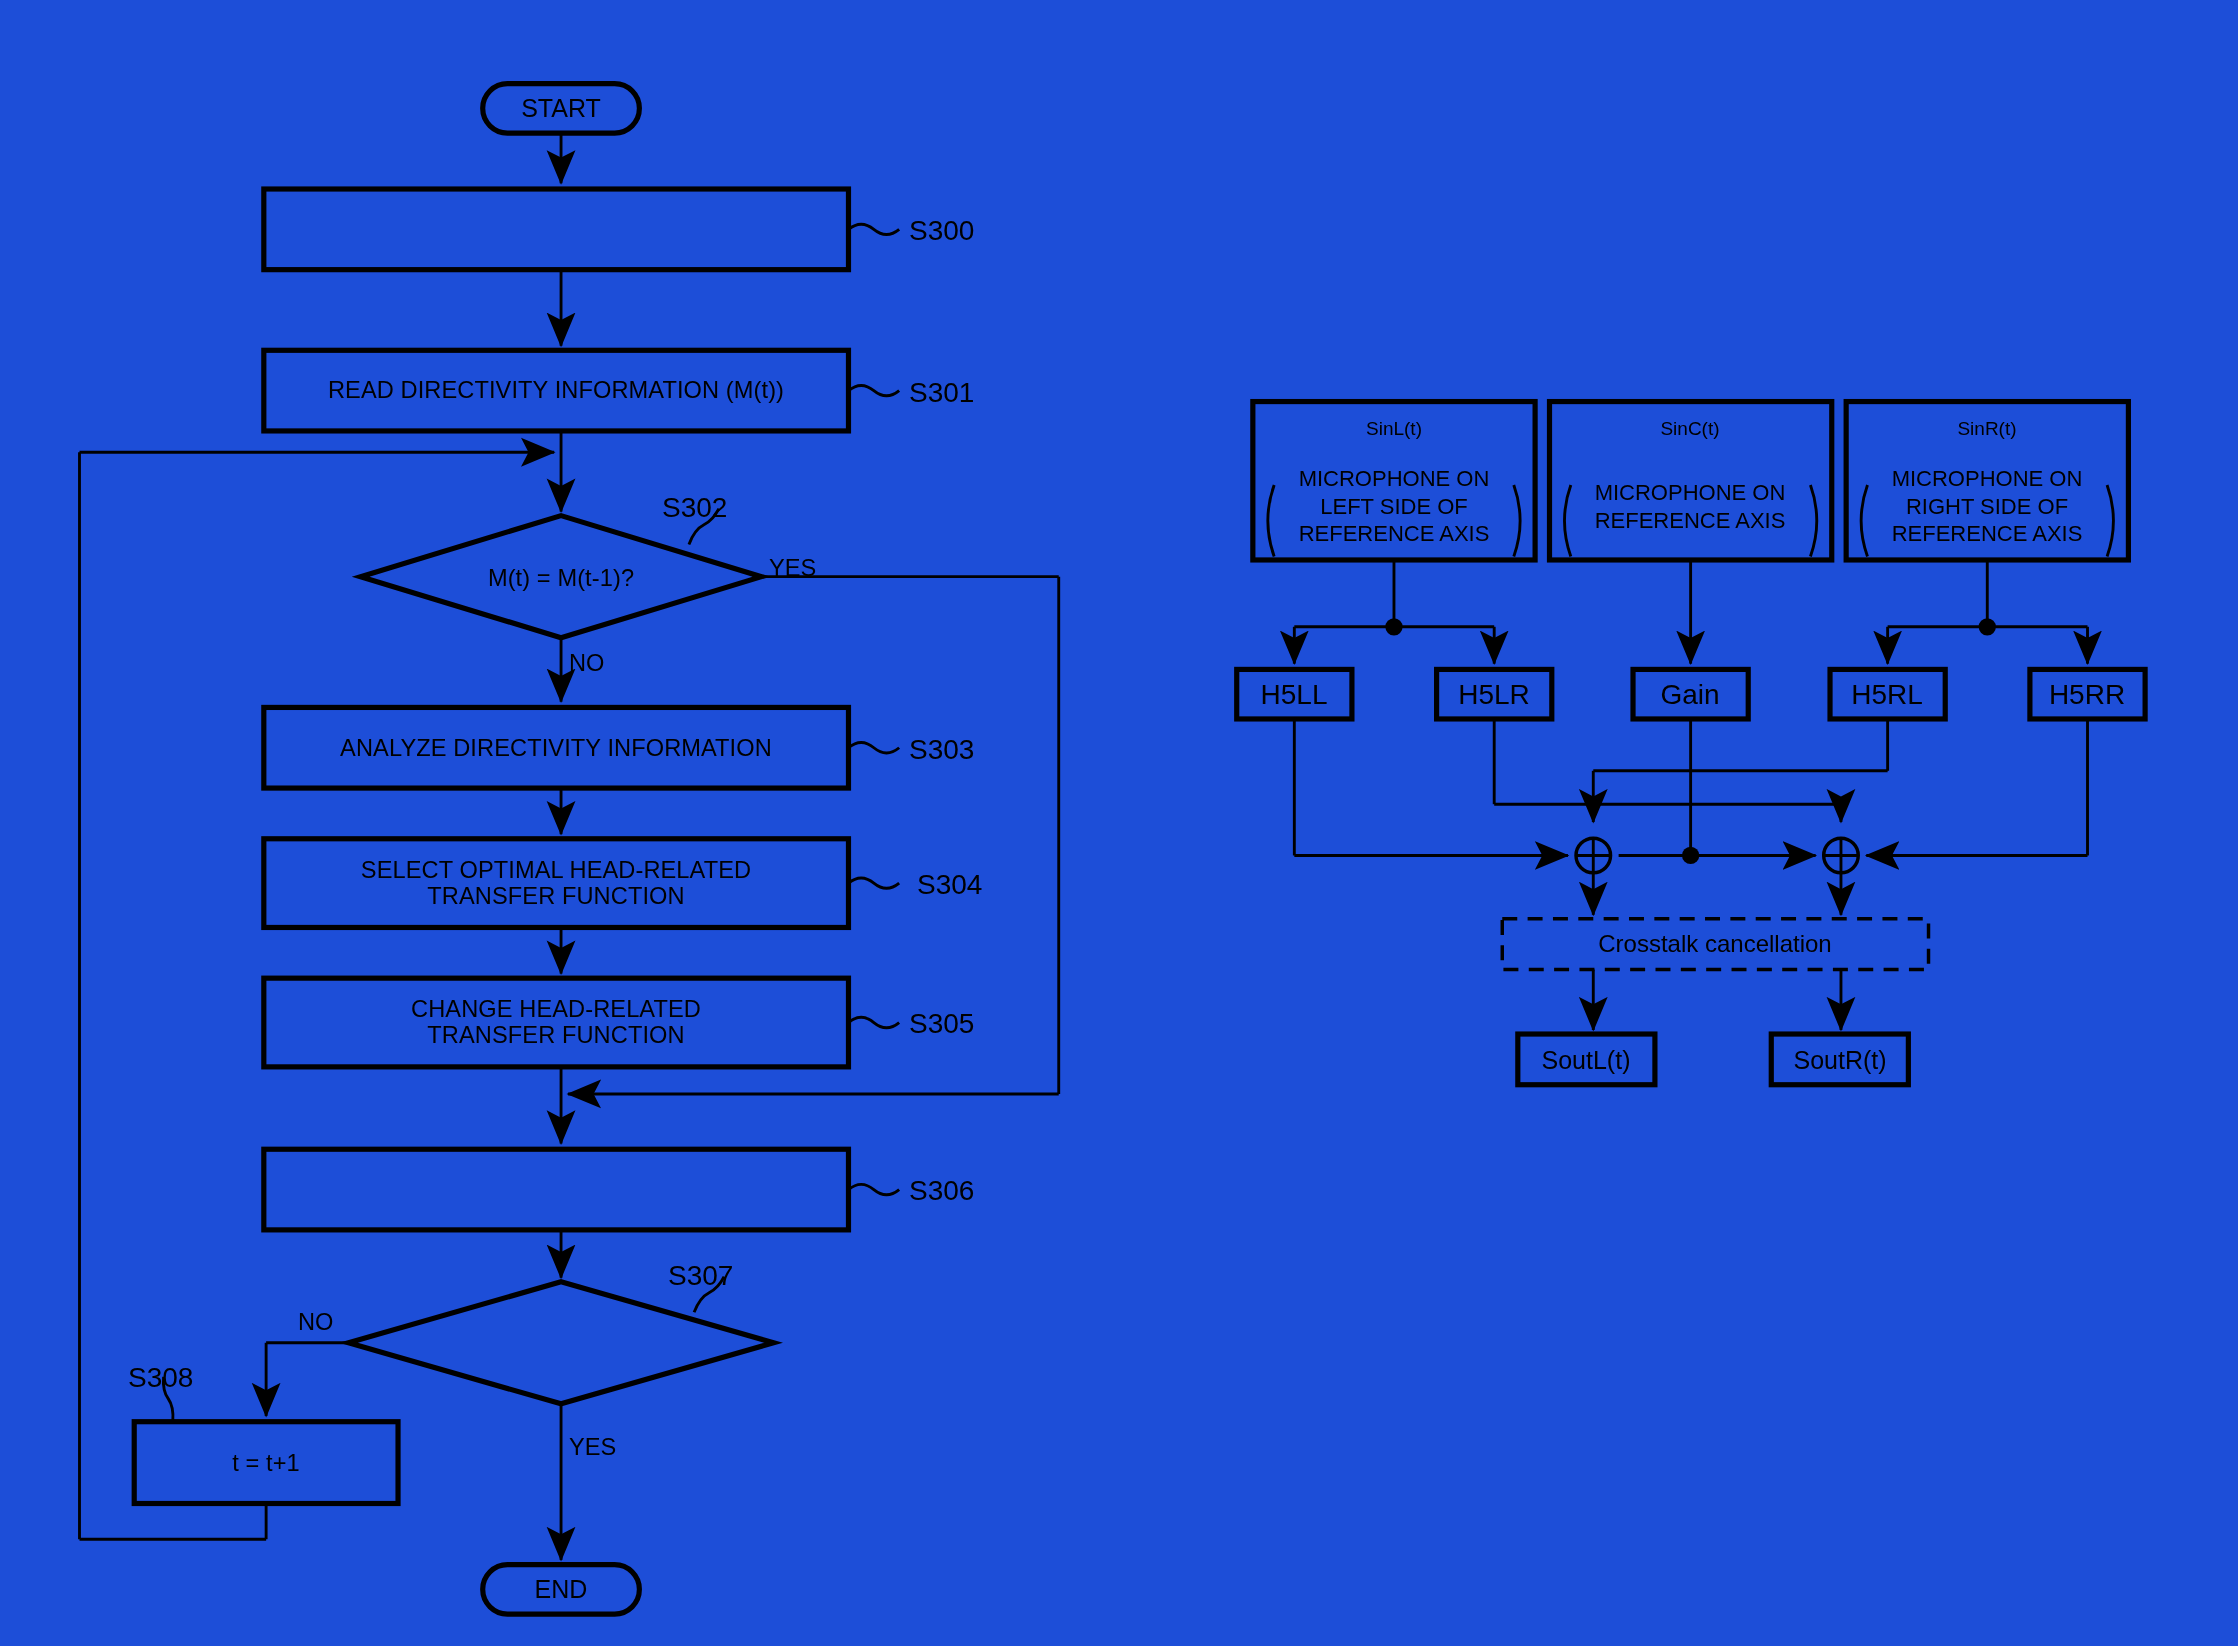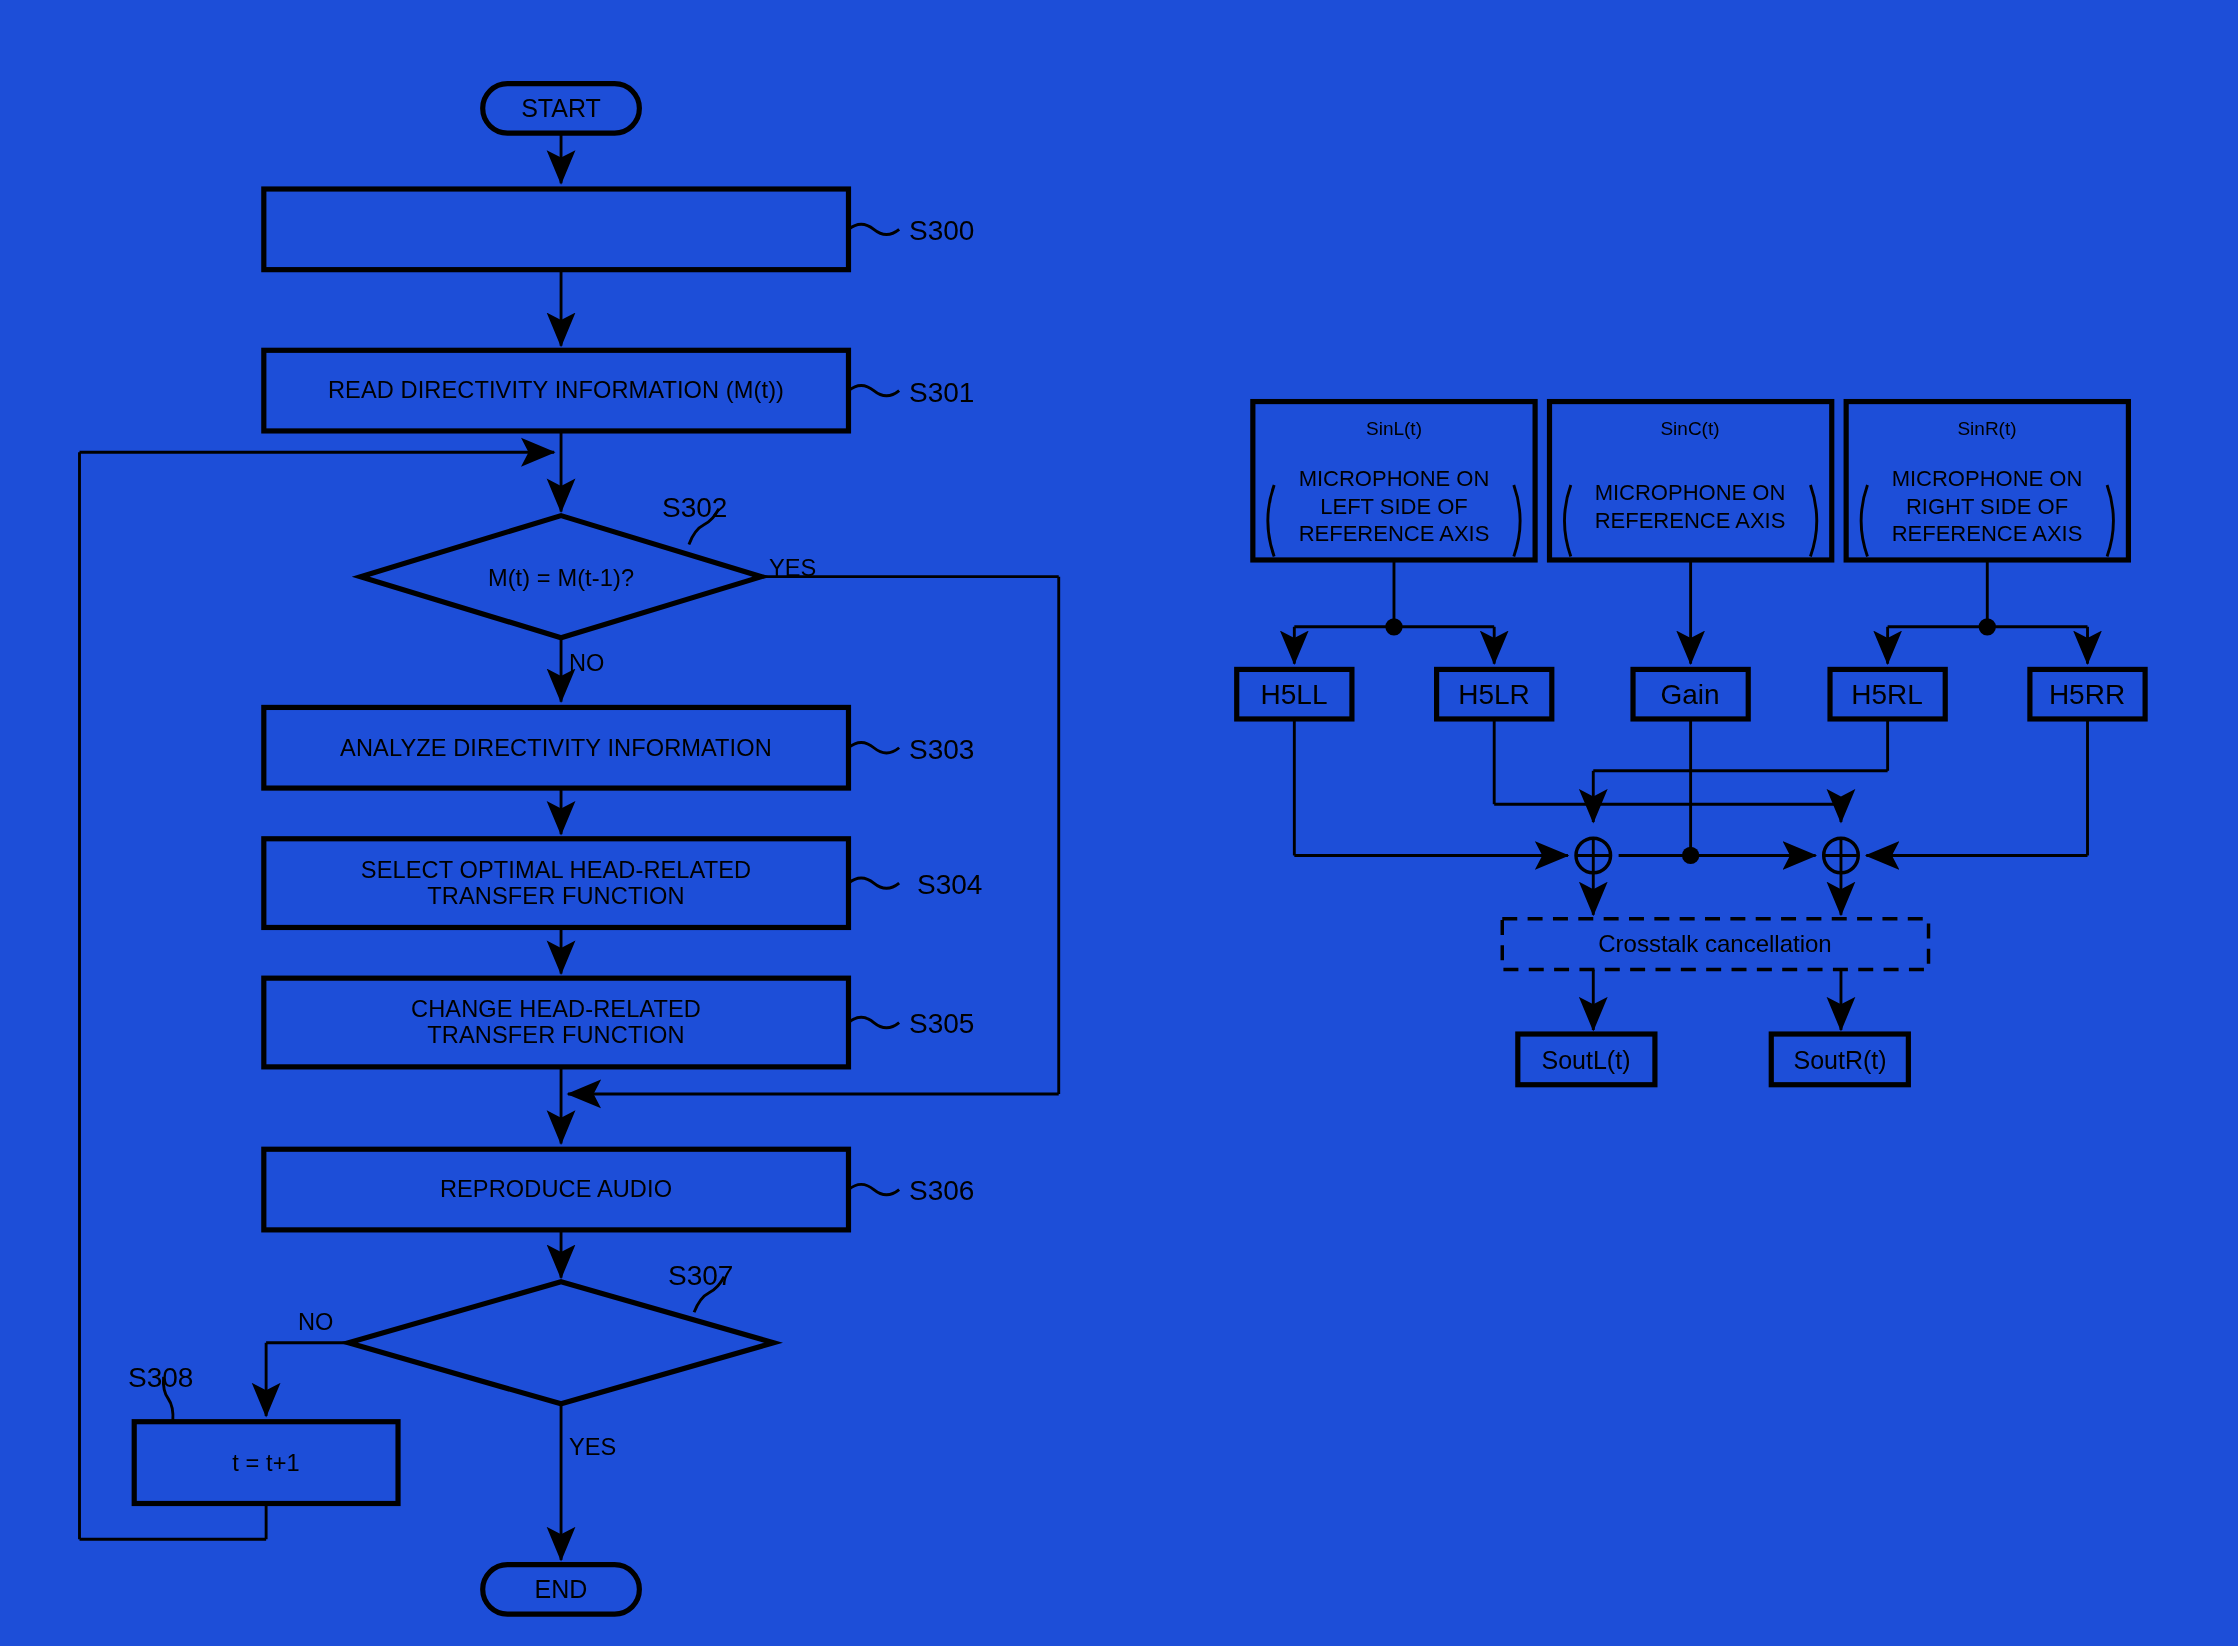--- a/index.html
+++ b/index.html
@@ -214,21 +214,20 @@
   <div class="lbl step-tag" style="left:909px;top:734px;">S303</div>
 
   <div class="lbl box-text center" style="left:556px;top:883px;width:564px;">SELECT OPTIMAL HEAD-RELATED
 TRANSFER FUNCTION</div>
   <div class="lbl step-tag" style="left:909px;top:869px;margin-left:8px;">S304</div>
 
   <div class="lbl box-text center" style="left:556px;top:1022px;width:564px;">CHANGE HEAD-RELATED
 TRANSFER FUNCTION</div>
   <div class="lbl step-tag" style="left:909px;top:1008px;">S305</div>
 
-  <div class="lbl box-text center" style="left:556px;top:1189px;width:564px;">REPRODUCE AUDIO</div>
   <div class="lbl step-tag" style="left:909px;top:1175px;">S306</div>
 
   <div class="lbl step-tag" style="left:668px;top:1260px;">S307</div>
   <div class="lbl branch-lbl" style="left:298px;top:1309px;">NO</div>
   <div class="lbl branch-lbl" style="left:569px;top:1434px;">YES</div>
 
   <div class="lbl box-text center" style="left:266px;top:1463px;width:242px;">t = t+1</div>
   <div class="lbl step-tag" style="left:128px;top:1362px;">S308</div>
 
   <div class="lbl mic-title center" style="left:1394px;top:429px;width:271px;">SinL(t)</div>

